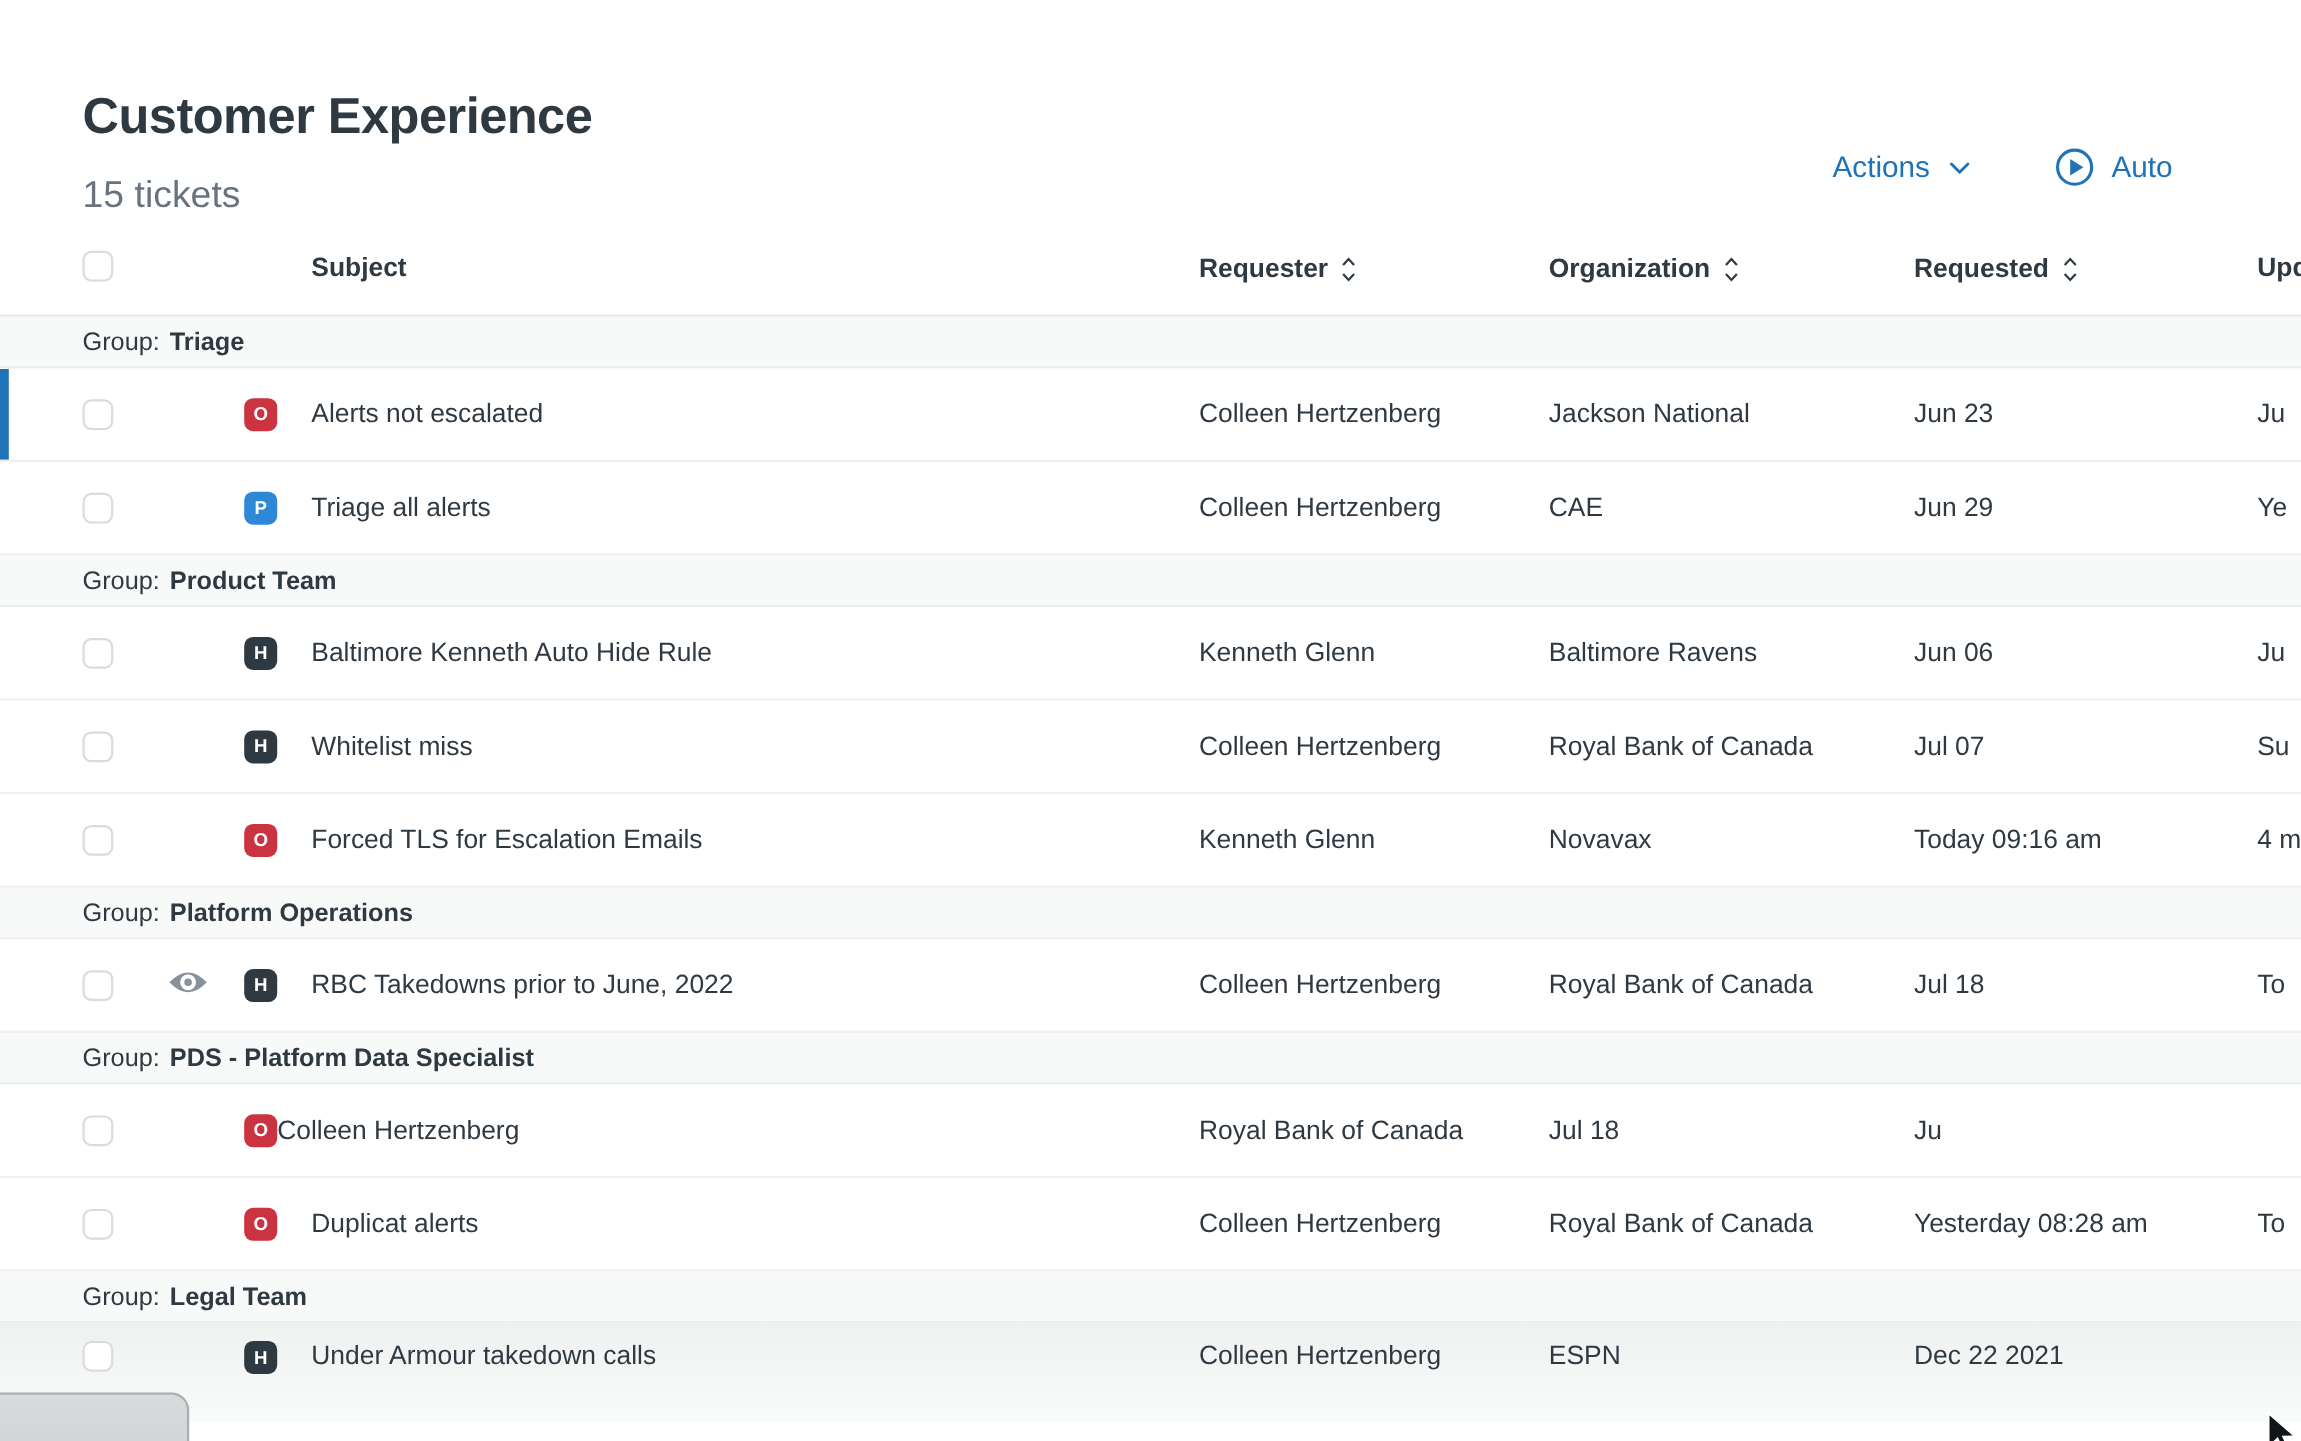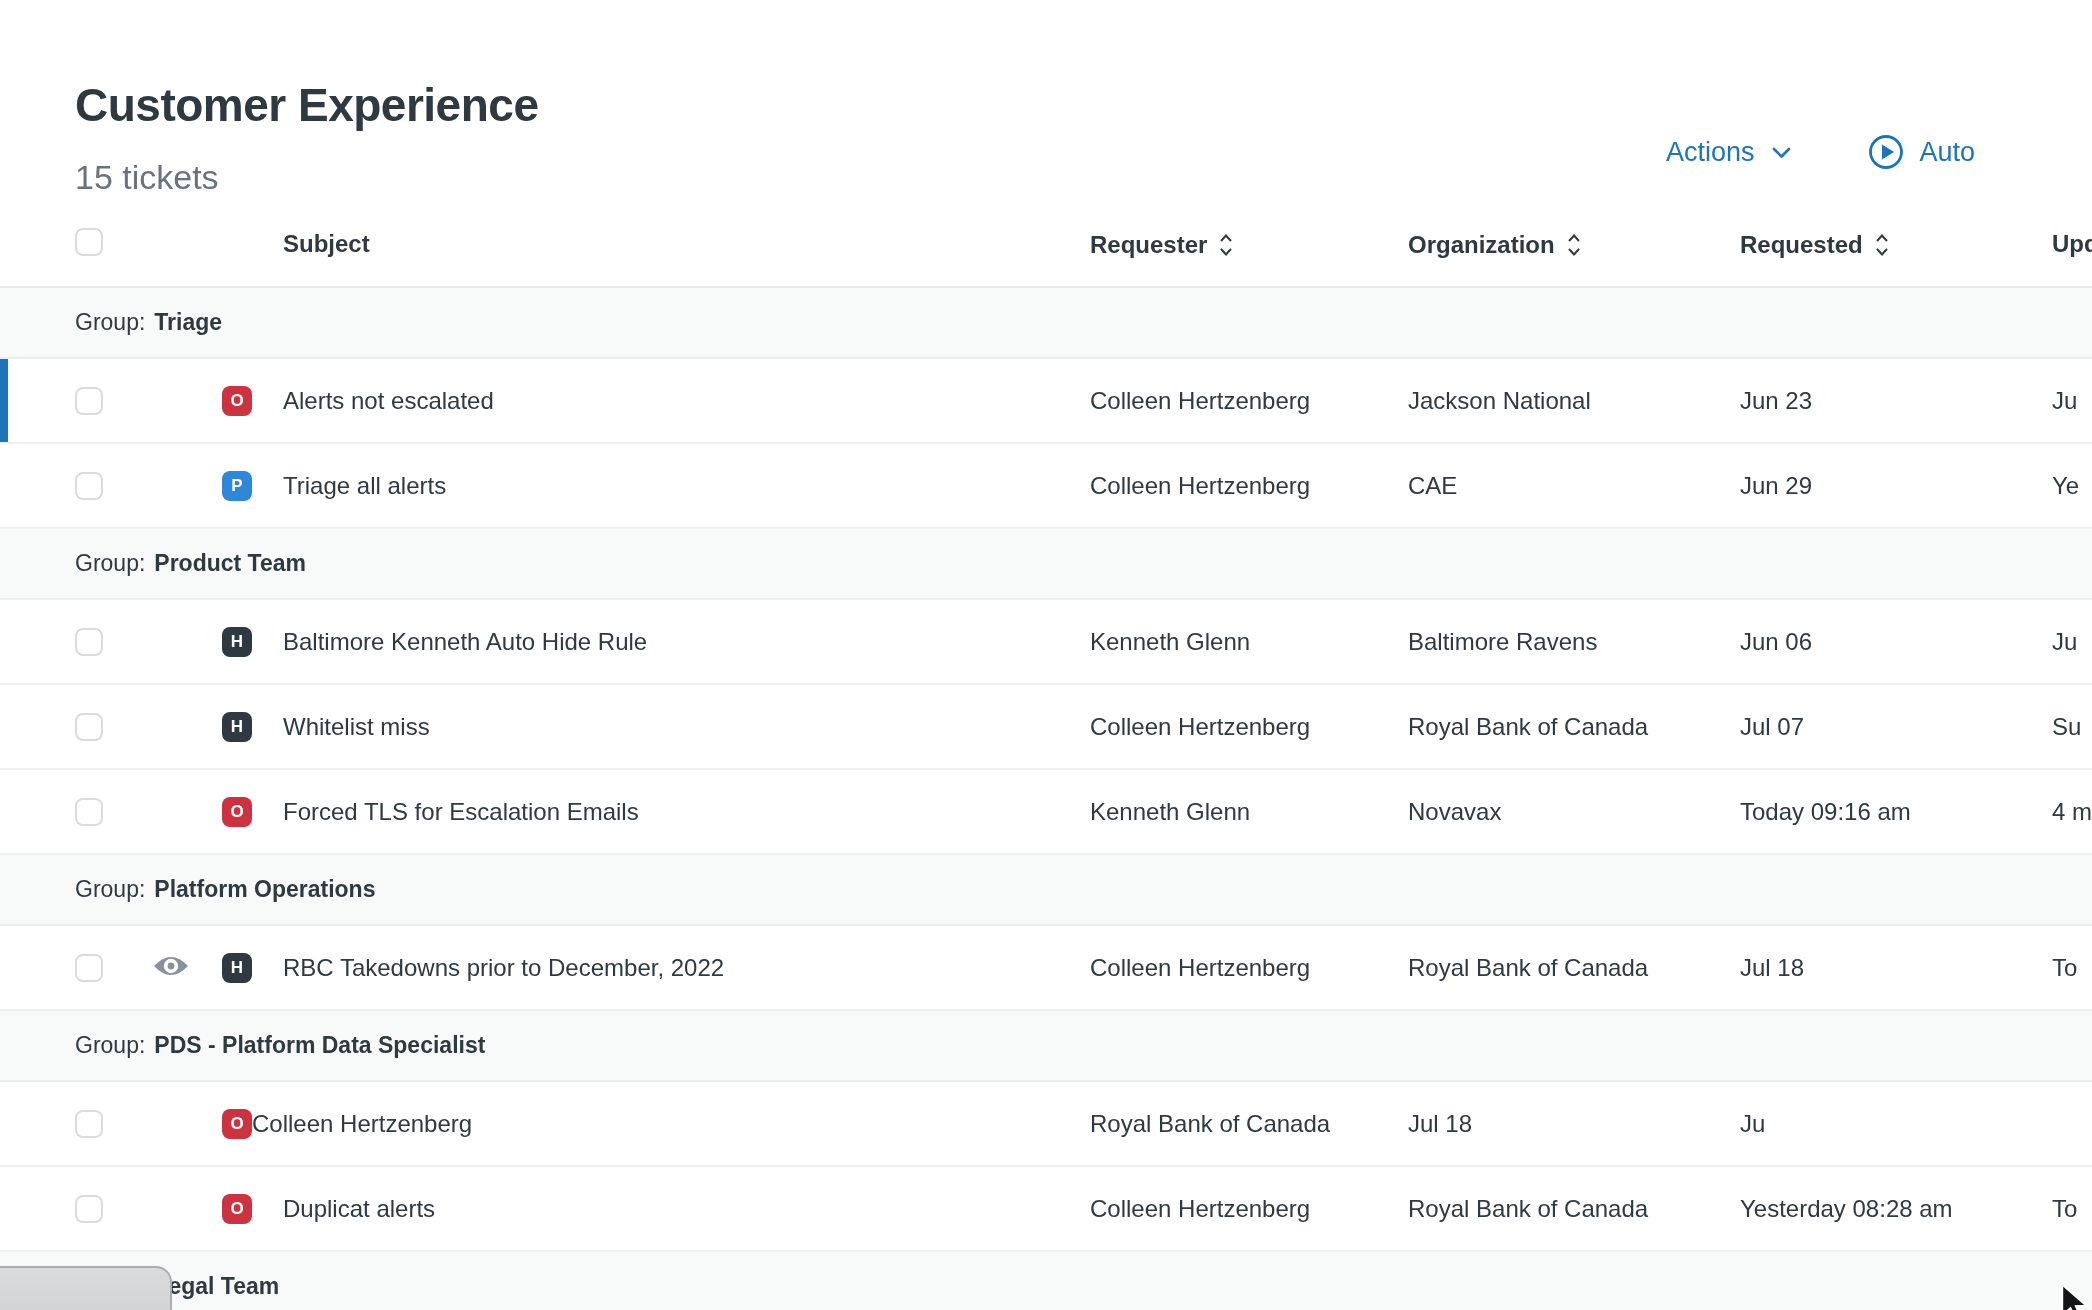--- a/index.html
+++ b/index.html
@@ -34,21 +34,21 @@
   .thead { height: 72px; align-items: flex-start; padding-top: 14px; border-bottom: 2px solid #e9ebec; }
   .th { font-size: 24px; font-weight: 700; color: #2f3941; display: inline-flex; align-items: center; gap: 10px; white-space: nowrap; }
   .col-subject { padding-left: 31px; }
   .col-updated { overflow: hidden; white-space: nowrap; }
   .thead .checkbox { margin-top: -2px; }
 
   .sort-icon svg { display: block; }
 
   
   .group-row {
-    height: 71px; background: #f8f9f9;
+    height: 47px; background: #f8f9f9;
     border-bottom: 2px solid #ebedee;
     display: flex; align-items: center; gap: 9px;
     padding-left: 75px; font-size: 23px; color: #2f3941;
   }
   .group-name { font-weight: 700; }
 
   
   .trow { height: 85px; background: #fff; border-bottom: 2px solid #eef0f1; position: relative; cursor: pointer; }
   .trow .cell { font-size: 24px; color: #2f3941; white-space: nowrap; overflow: hidden; }
   .trow.selected { box-shadow: inset 8px 0 0 0 #1f73b7; }
@@ -225,21 +225,21 @@
     <span class="meta-col">
       <span>
         <svg width="38" height="26" viewBox="0 0 38 26">
           <path d="M2 13 Q19 -5 36 13 Q19 31 2 13 Z" fill="#87929d"></path>
           <circle cx="19" cy="13" r="7.2" fill="#ffffff"></circle>
           <circle cx="19" cy="13" r="3.4" fill="#87929d"></circle>
         </svg>
       </span>
     </span>
     <span class="badge hold">H</span>
-    <span class="cell col-subject">RBC Takedowns prior to December, 2022</span>
+    <span class="cell col-subject">RBC Takedowns prior to June, 2022</span>
     <span class="cell">Colleen Hertzenberg</span>
     <span class="cell">Royal Bank of Canada</span>
     <span class="cell">Jul 18</span>
     <span class="cell col-updated">To</span>
   </div>
 
   <div class="group-row">
     <span>Group:</span>
     <span class="group-name">PDS - Platform Data Specialist</span>
   </div>

